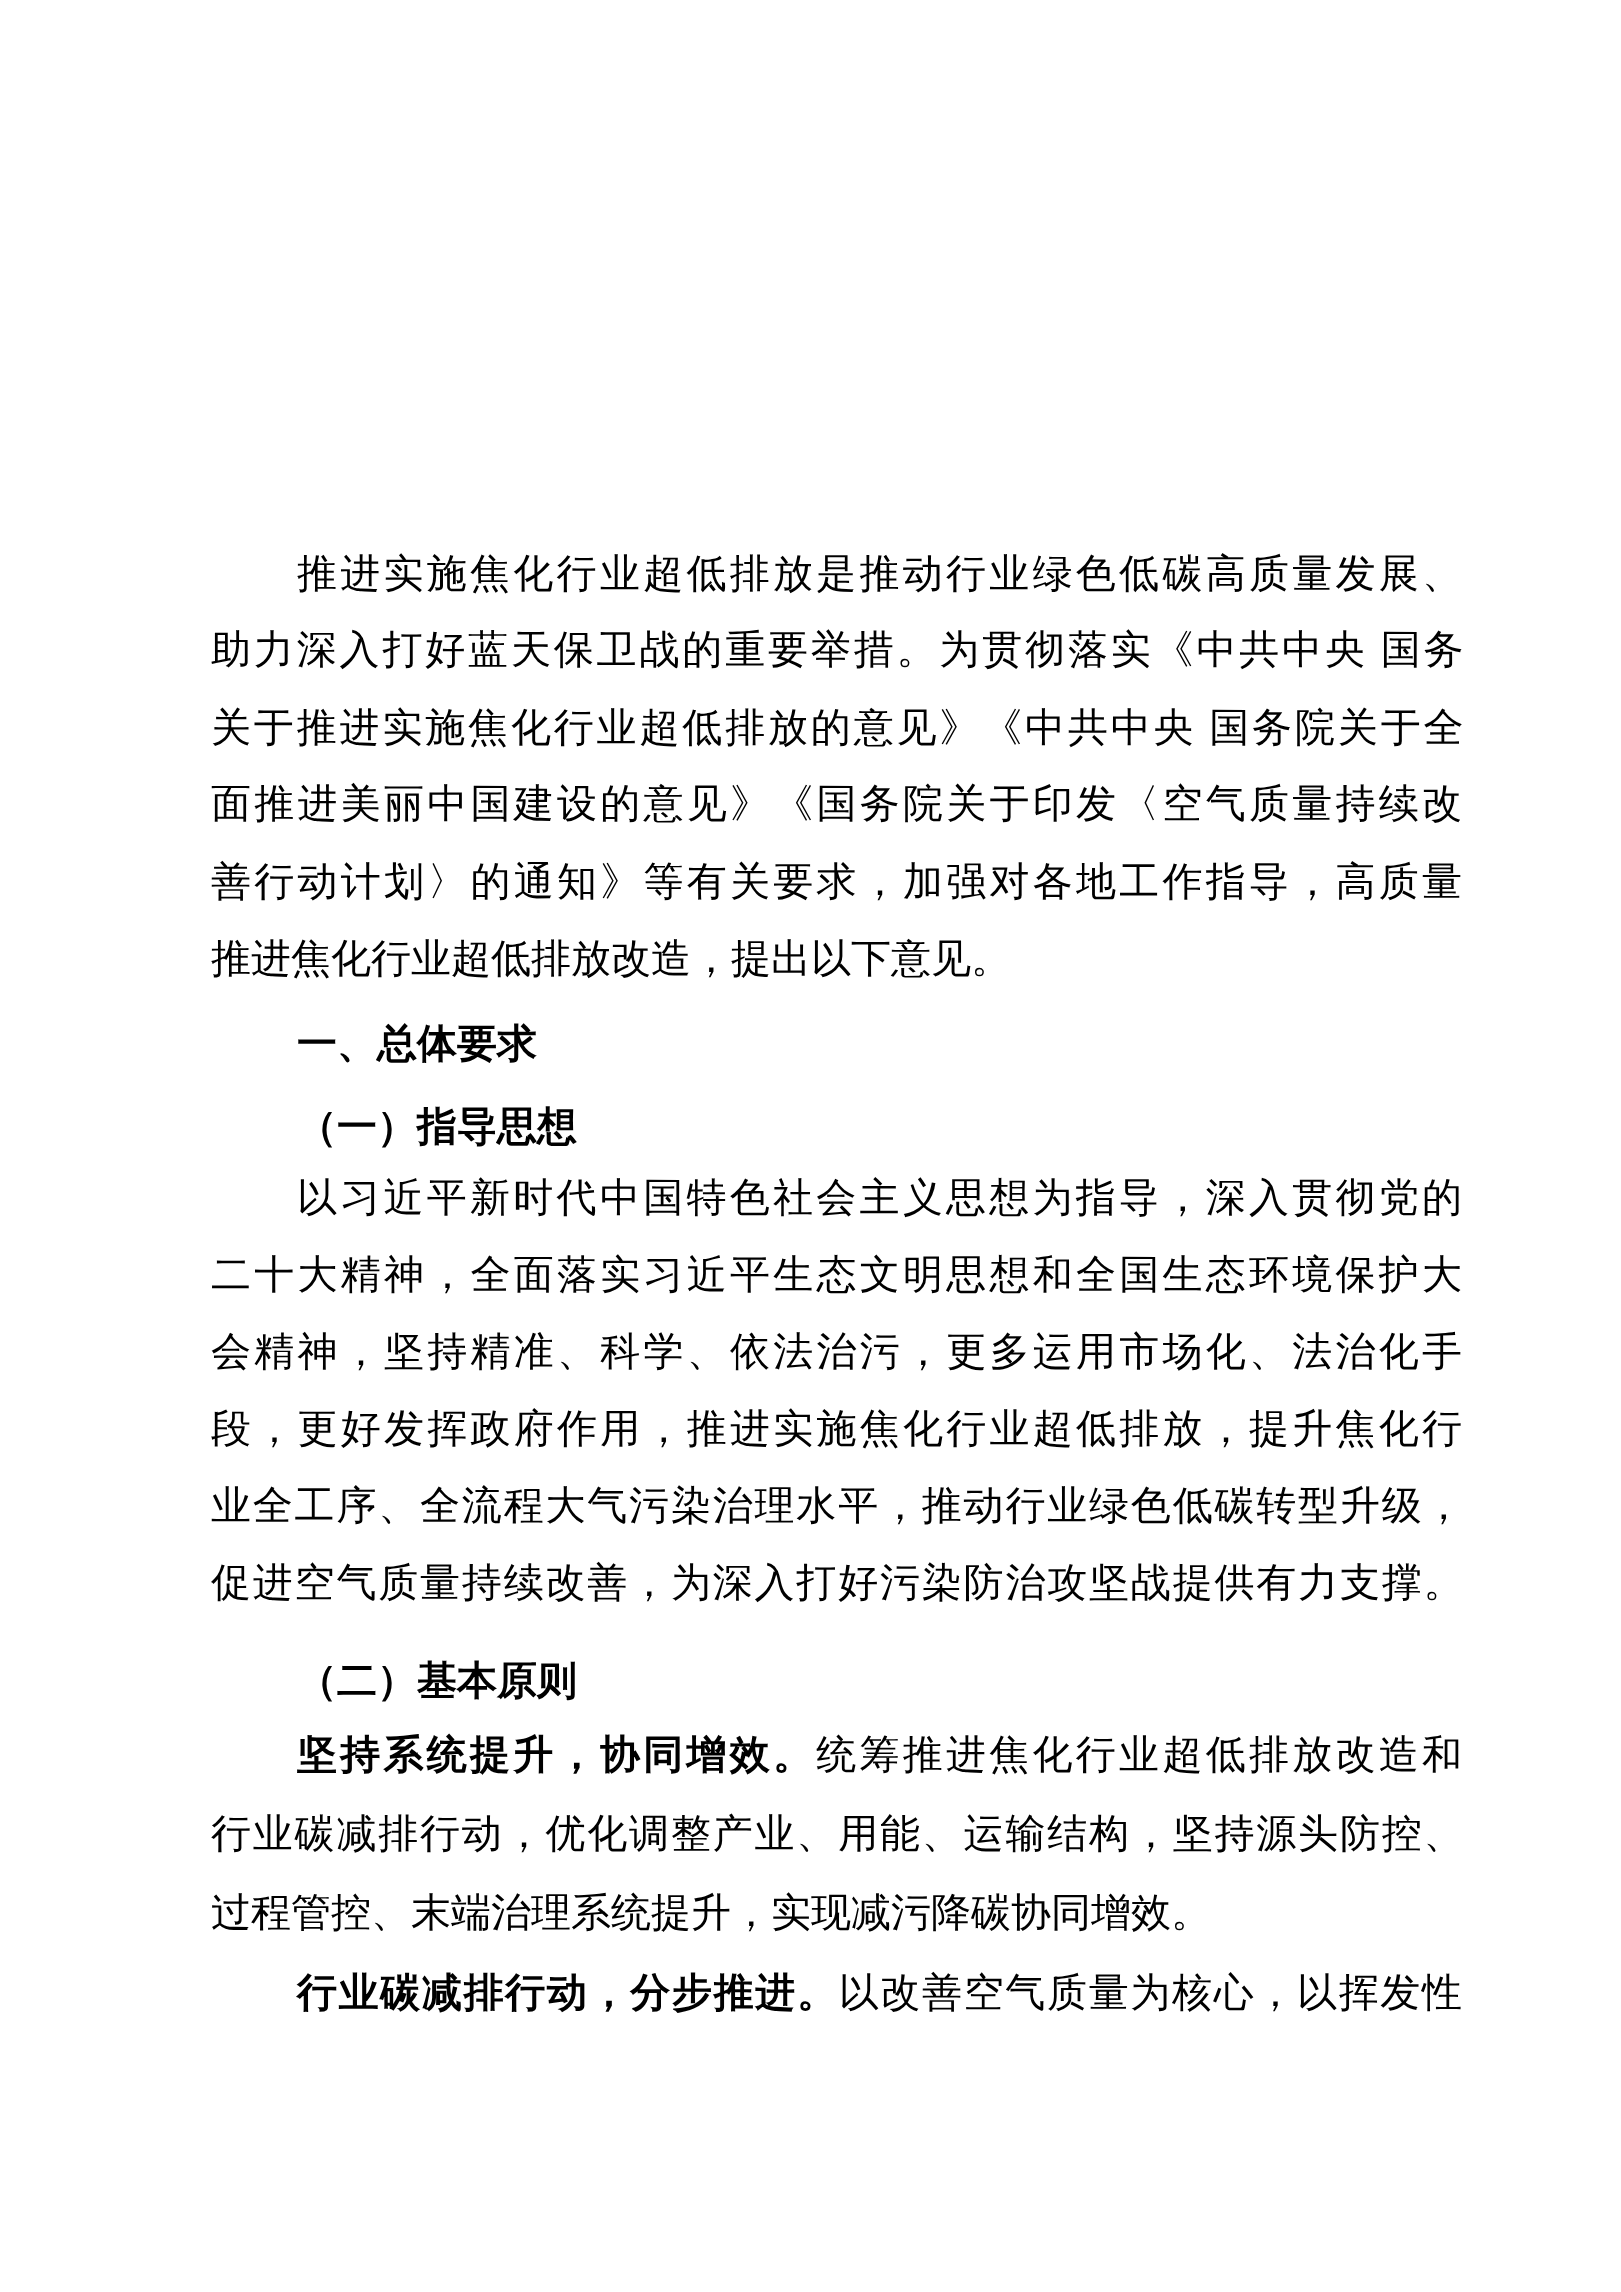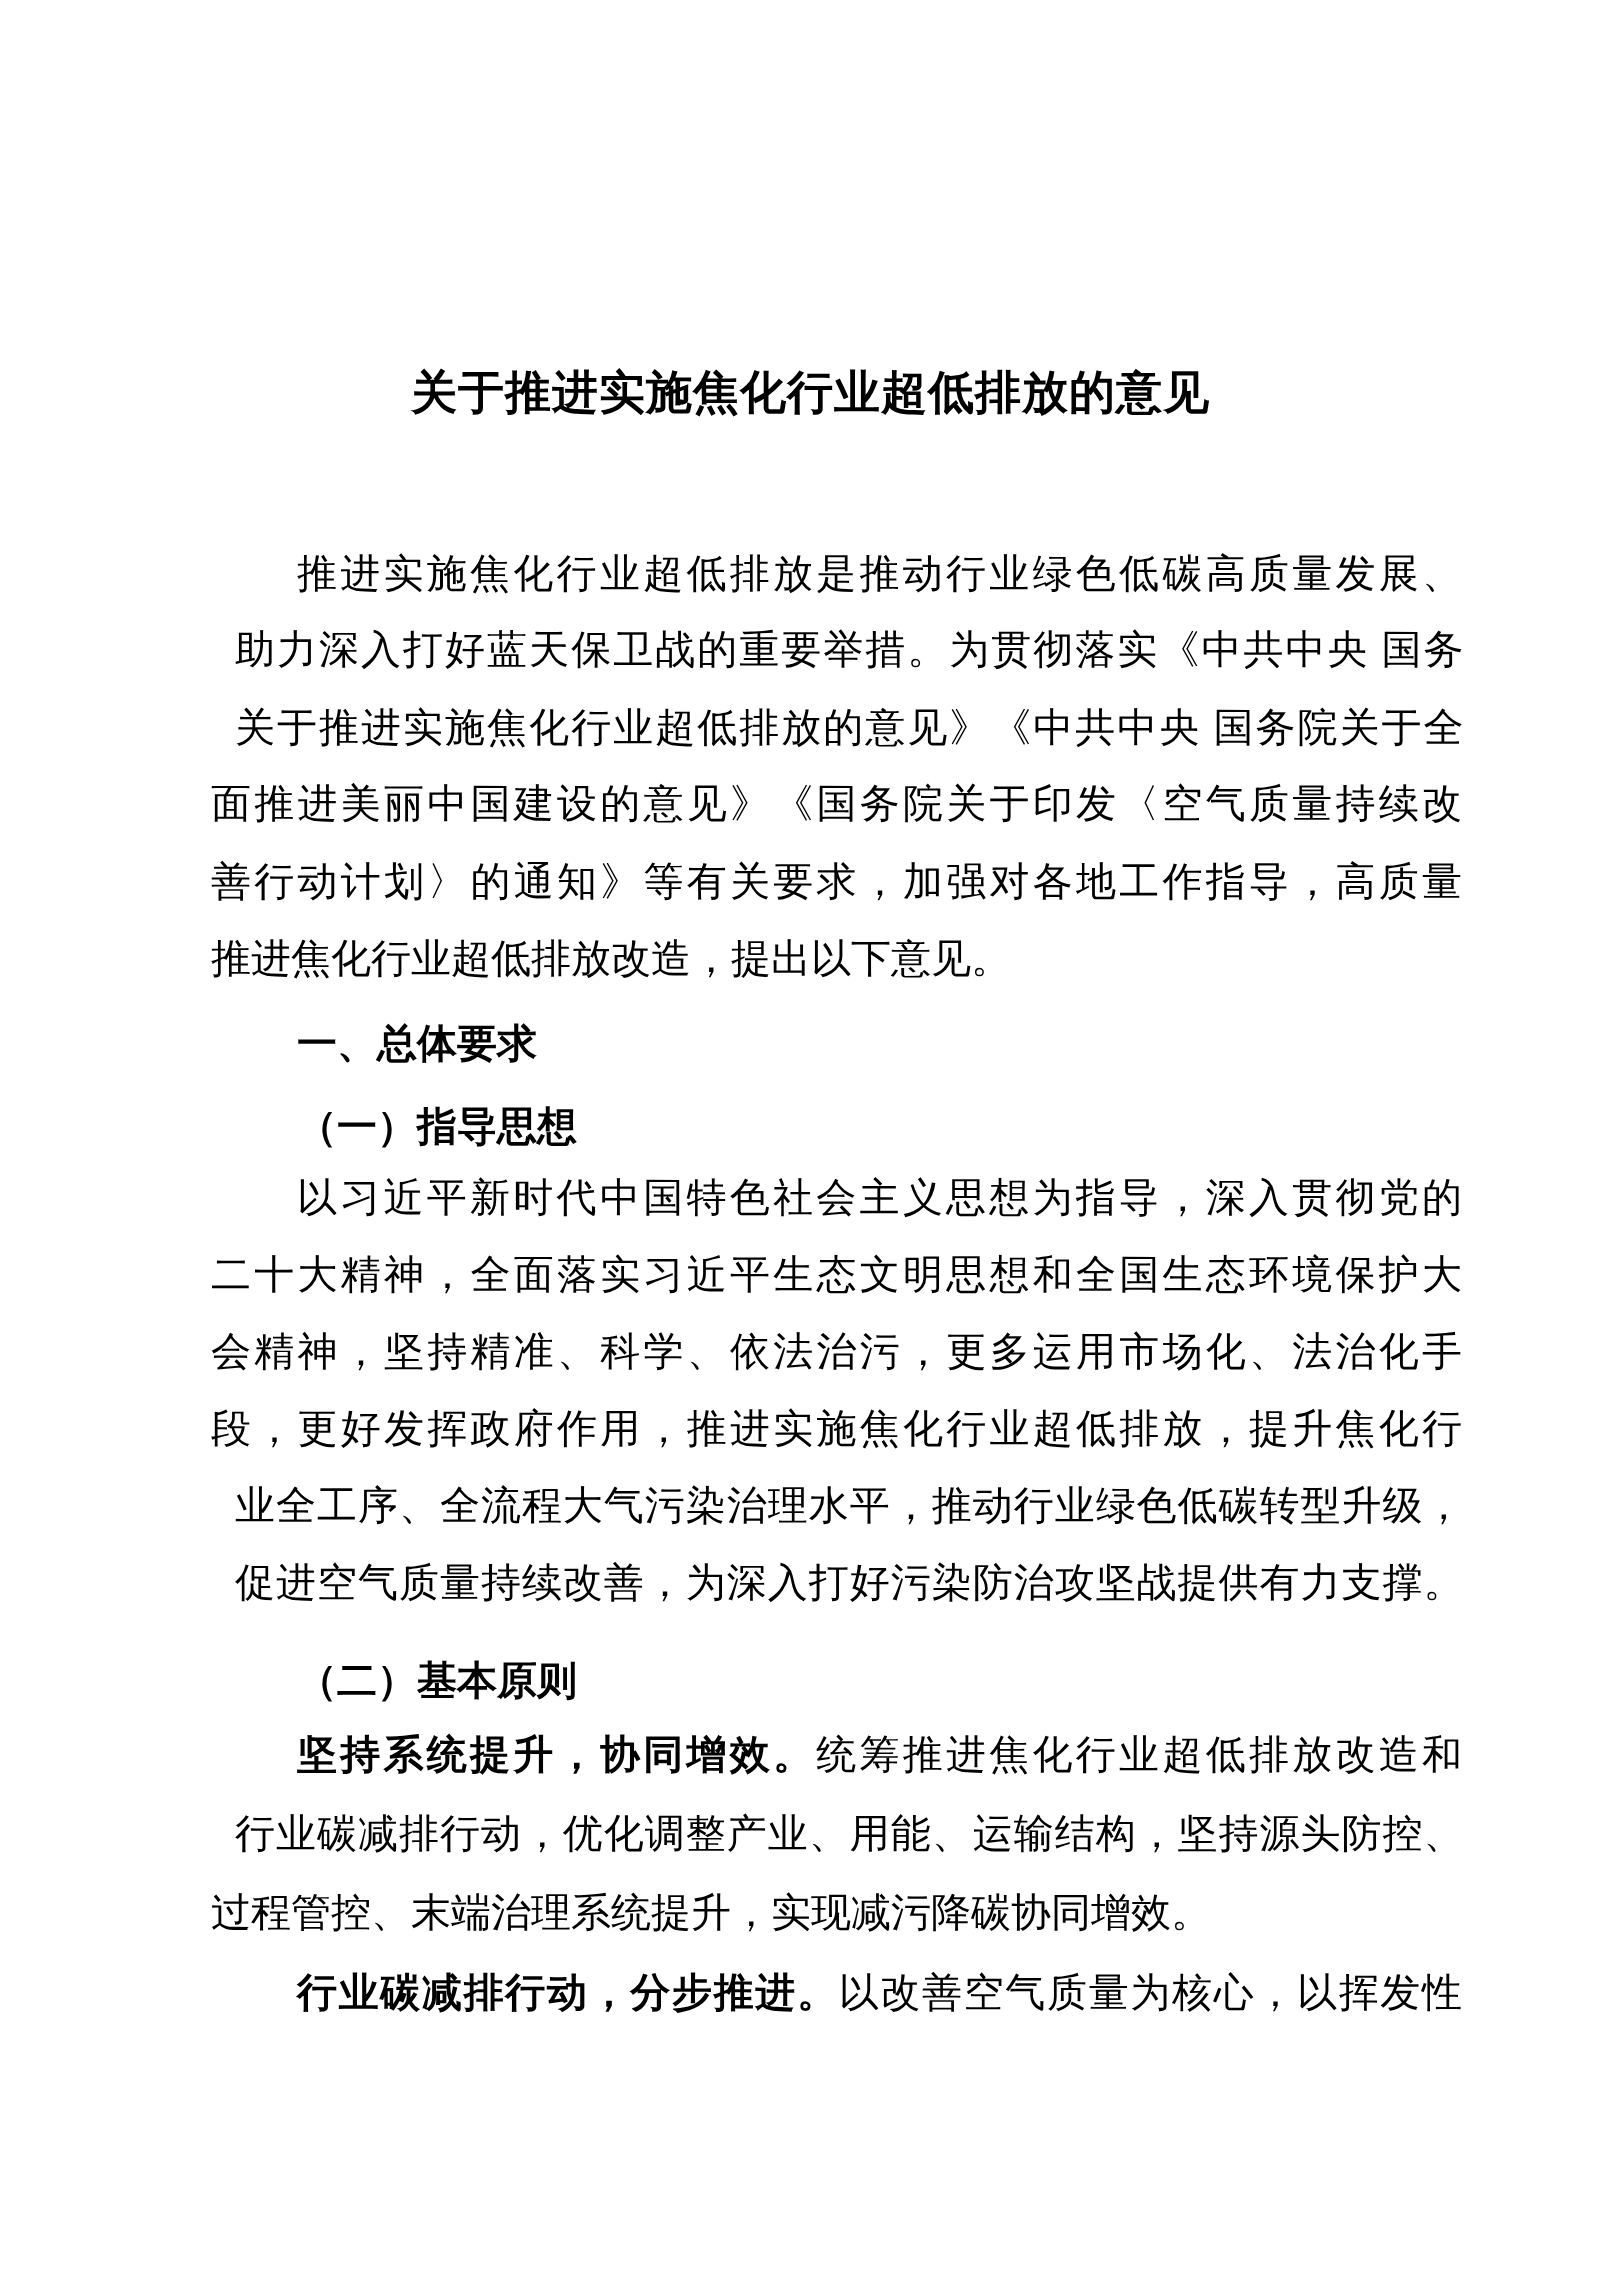--- a/index.html
+++ b/index.html
@@ -40,21 +40,21 @@
     white-space: nowrap;
   }
   .jl {
     white-space: normal;
     text-align: justify;
     text-align-last: justify;
     text-justify: inter-character;
     word-break: break-all;
   }
   .ind { padding-left: 86px; }
-  .tight { letter-spacing: -1.5px; margin-left: 24px; }
+  .tight { letter-spacing: -1.5px; }
   .h-sans {
     font-family: "Liberation Sans", "DejaVu Sans", sans-serif;
     font-weight: bold;
   }
   .h-kai {
     font-weight: bold;
     margin-top: 8px;
   }
   .lead { font-weight: bold; }
   .page-footer {
@@ -67,21 +67,20 @@
     line-height: 43px;
     word-spacing: 13.7px;
     white-space: nowrap;
   }
 </style>
 </head>
 <body>
 
 <div id="page">
 
-  <div class="doc-title">关于推进实施焦化行业超低排放的意见</div>
 
   <div class="textblock">
 
     <div class="line jl ind" style="top:548px">推进实施焦化行业超低排放是推动行业绿色低碳高质量发展、</div>
     <div class="line jl tight" style="top:624px">助力深入打好蓝天保卫战的重要举措。为贯彻落实《中共中央 国务</div>
     <div class="line jl tight" style="top:702px">关于推进实施焦化行业超低排放的意见》《中共中央 国务院关于全</div>
     <div class="line jl" style="top:778px">面推进美丽中国建设的意见》《国务院关于印发〈空气质量持续改</div>
     <div class="line jl" style="top:856px">善行动计划〉的通知》等有关要求，加强对各地工作指导，高质量</div>
     <div class="line" style="top:933px">推进焦化行业超低排放改造，提出以下意见。</div>
 

